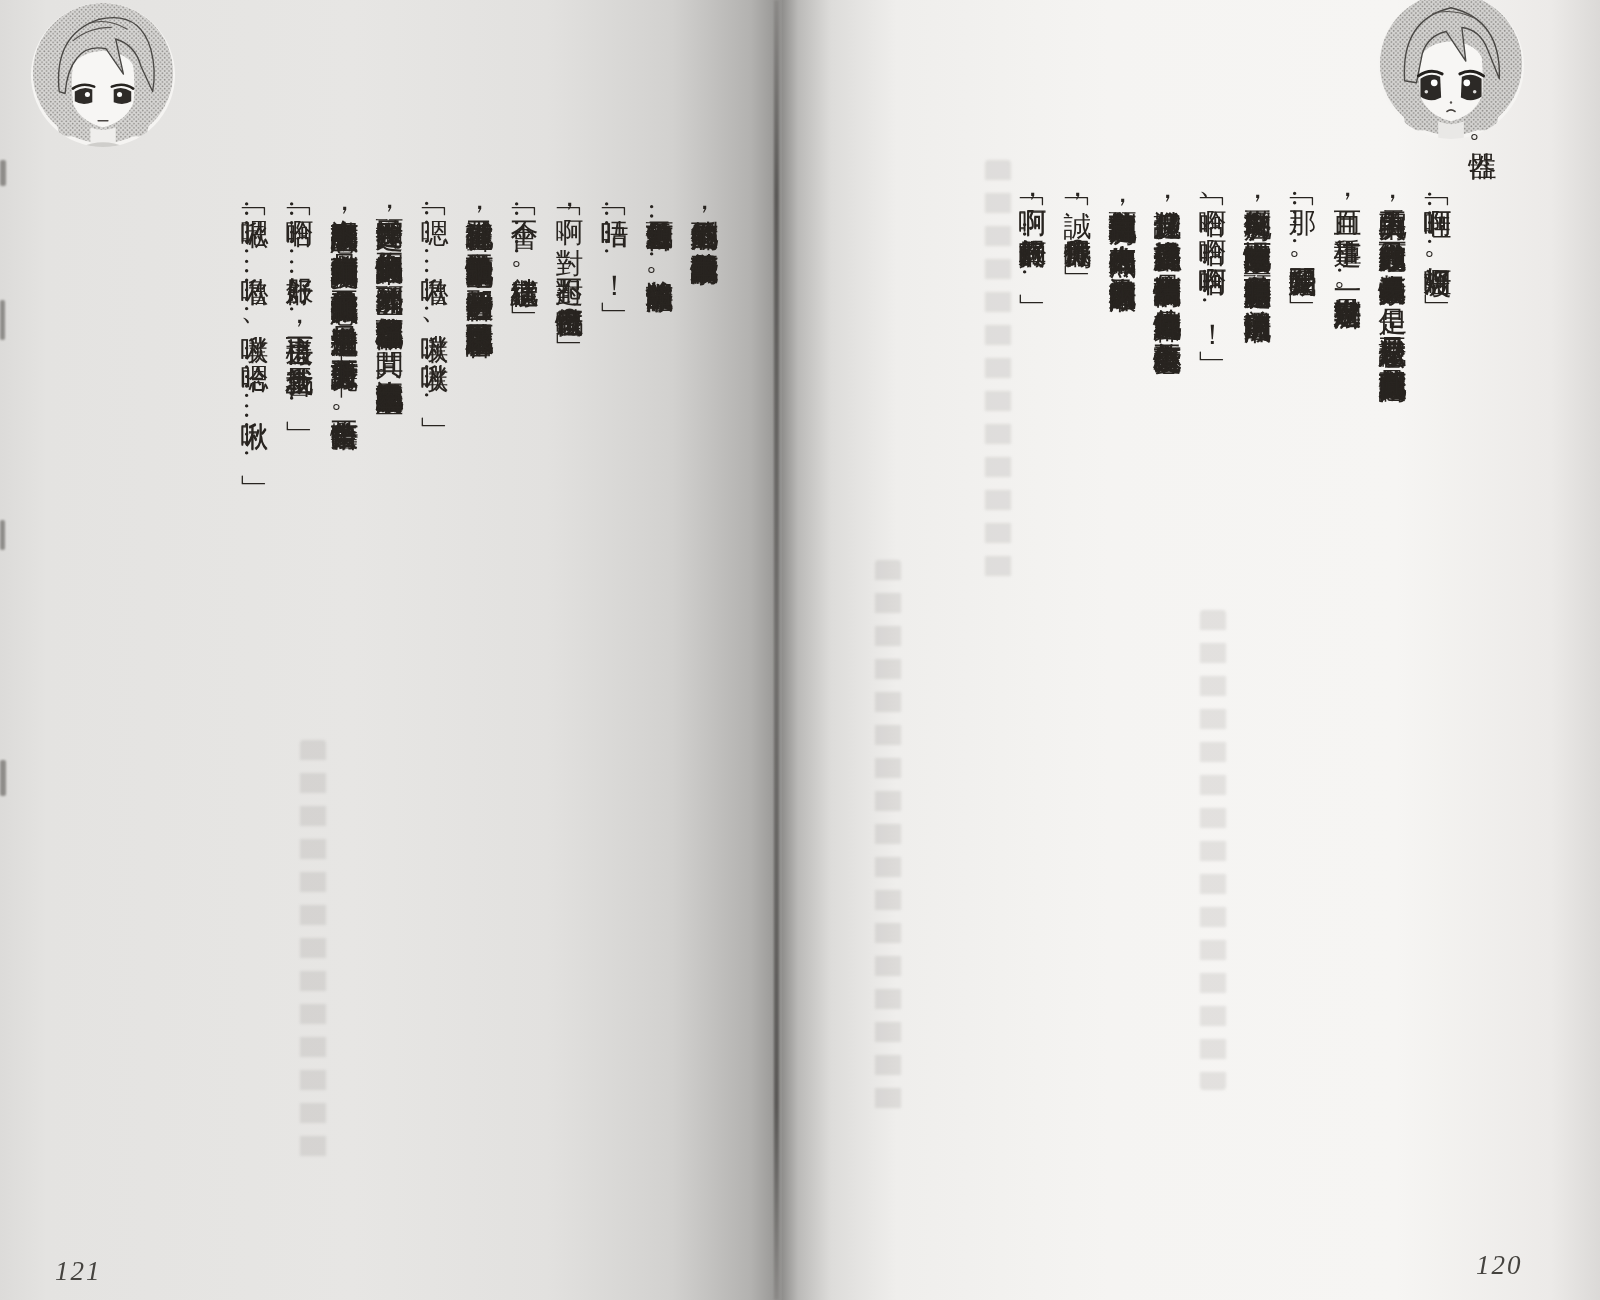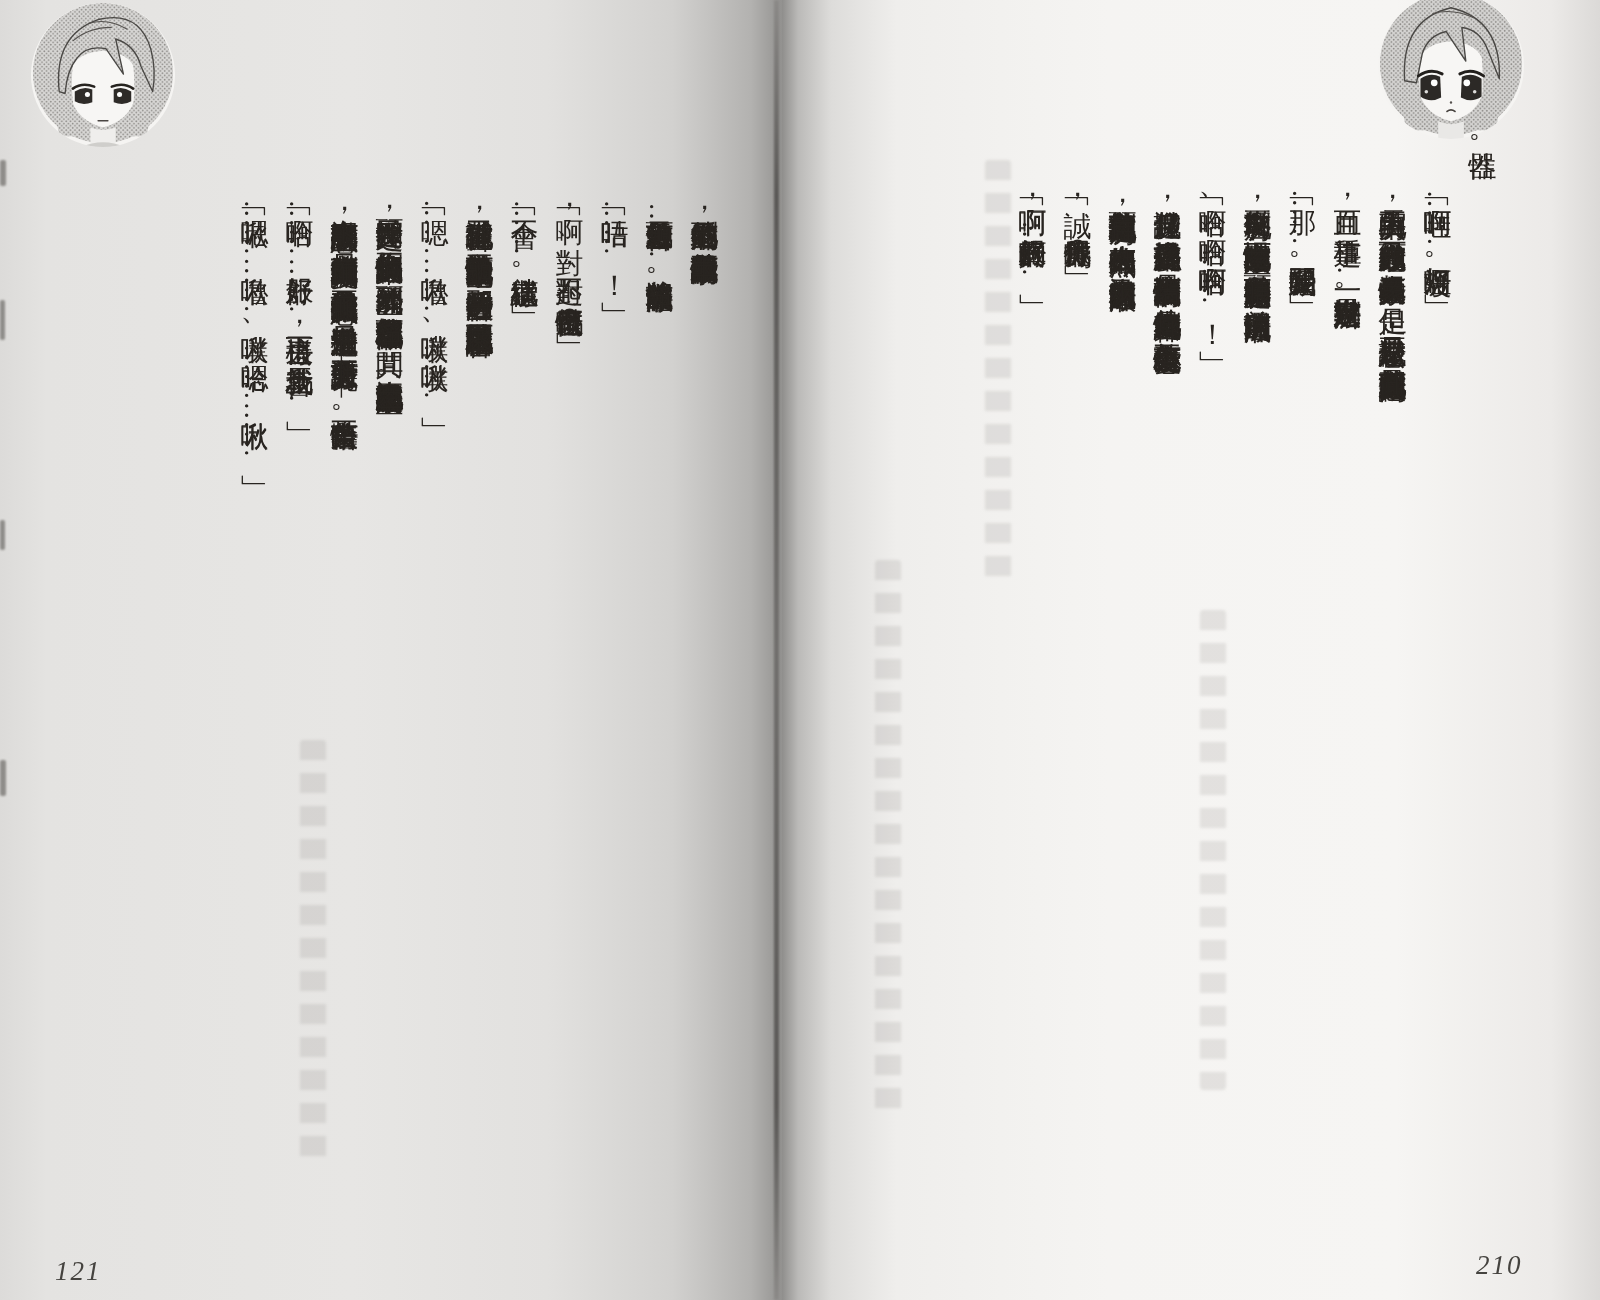--- a/index.html
+++ b/index.html
@@ -161,15 +161,15 @@
       <p class="indent">「不會……就這樣繼續。」</p>
       <p class="indent">誠直截了當地出聲催促，言葉於是再次怯怯地伸舌舔吮起曝露在空氣中的龜頭。那些透明的汁液有些苦口，味道卻又不可思議地難以用言語形容。</p>
       <p class="indent">「嗯……啾嚕……噗啾、啾噗……」</p>
       <p class="indent">舌頭探進鈴口之間，勾掬出更多屬於誠的快樂味道。滴流到外頭的那些，言葉當然也細心地用舌頭舔舐乾淨。其間，也沒忘記擠壓乳房來壓迫夾在中間的陰莖。</p>
       <p class="indent">在沒有半點說明解釋的狀態下，言葉只能靠腦海中僅有的知識來一場即興愛撫，要是被誠覺得自己的愛撫很笨拙就太可悲了。早知道會遇上這種狀況，之前應該要更努力研究才對——言葉不禁暗自後悔。</p>
       <p class="indent">「哈啊……好舒服……再這樣下去，我馬上就會……」</p>
       <p class="indent">「嗯啾……啾嚕……噗啾、嗯哈……啾啾……」</p>
     </div>
 
   <div class="page-number" id="pn-left">121</div>
-  <div class="page-number" id="pn-right">210</div>
+  <div class="page-number" id="pn-right">120</div>
 
 </div>
 
 </body></html>

